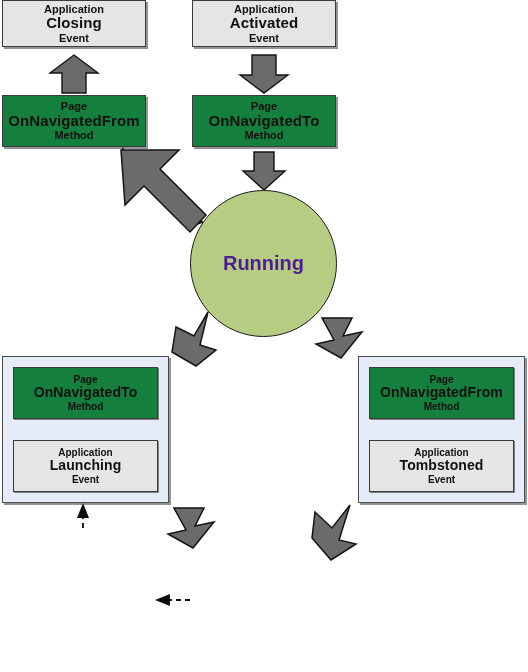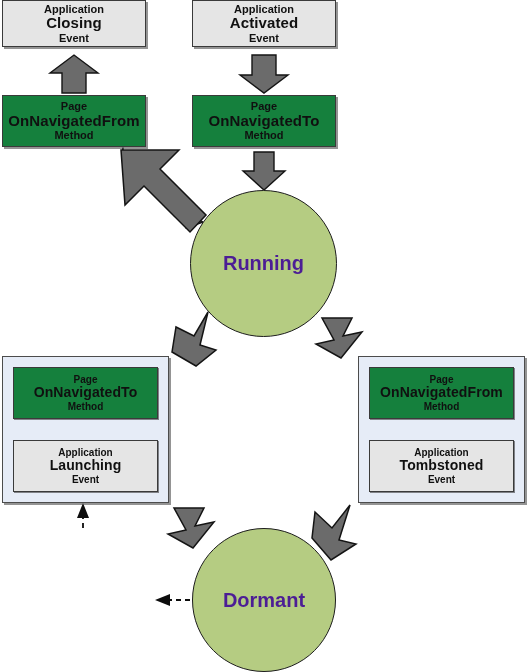--- a/index.html
+++ b/index.html
@@ -169,17 +169,14 @@
       <div class="ln-small">Method</div>
     </div>
     <div class="node-box box-red" style="left:10px; top:83px; width:145px; height:52px;">
       <div class="ln-small">Application</div>
       <div class="ln-big">Tombstoned</div>
       <div class="ln-small">Event</div>
     </div>
   </div>
 
 
-  <div class="circle" style="left:192px; top:528px; width:144px; height:144px;">
-    <span>Dormant</span>
-  </div>
 
 </div>
 
 </body></html>

